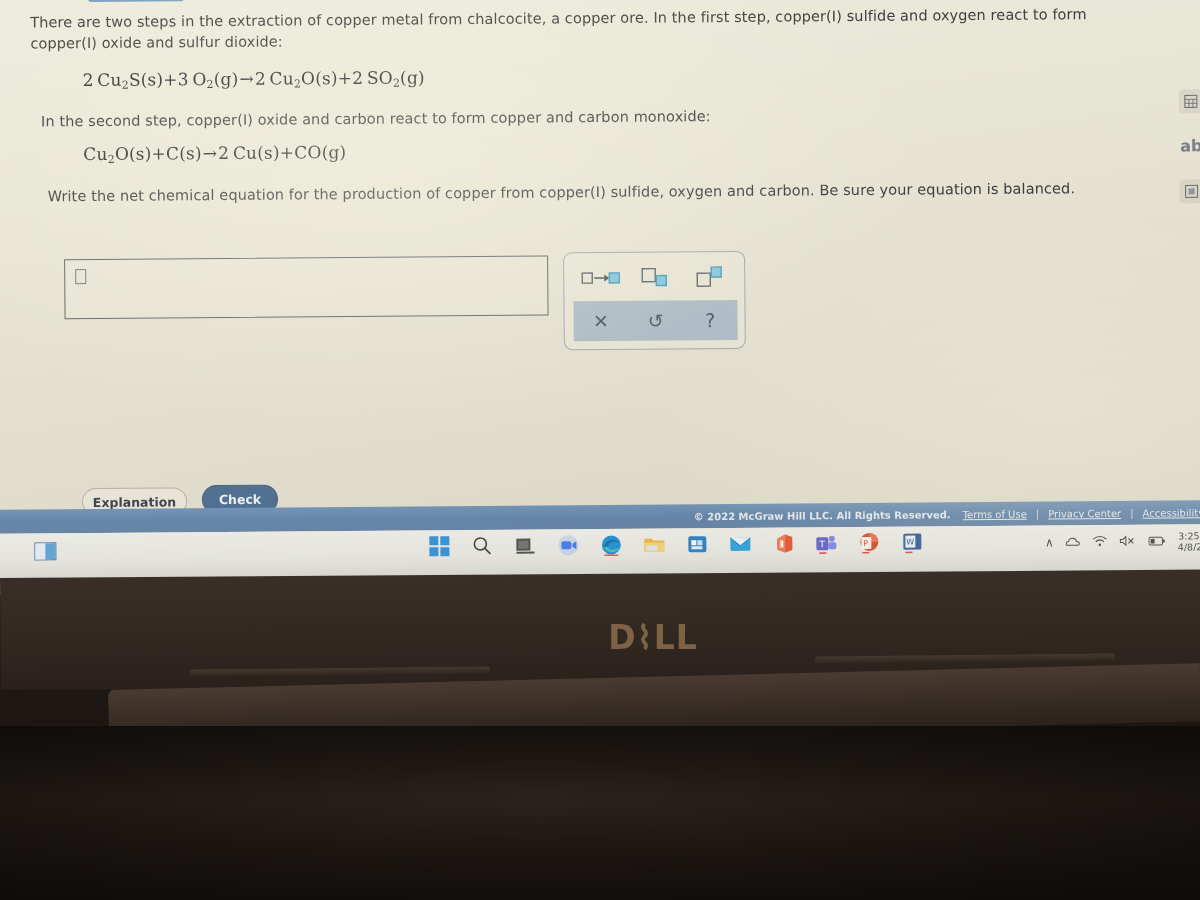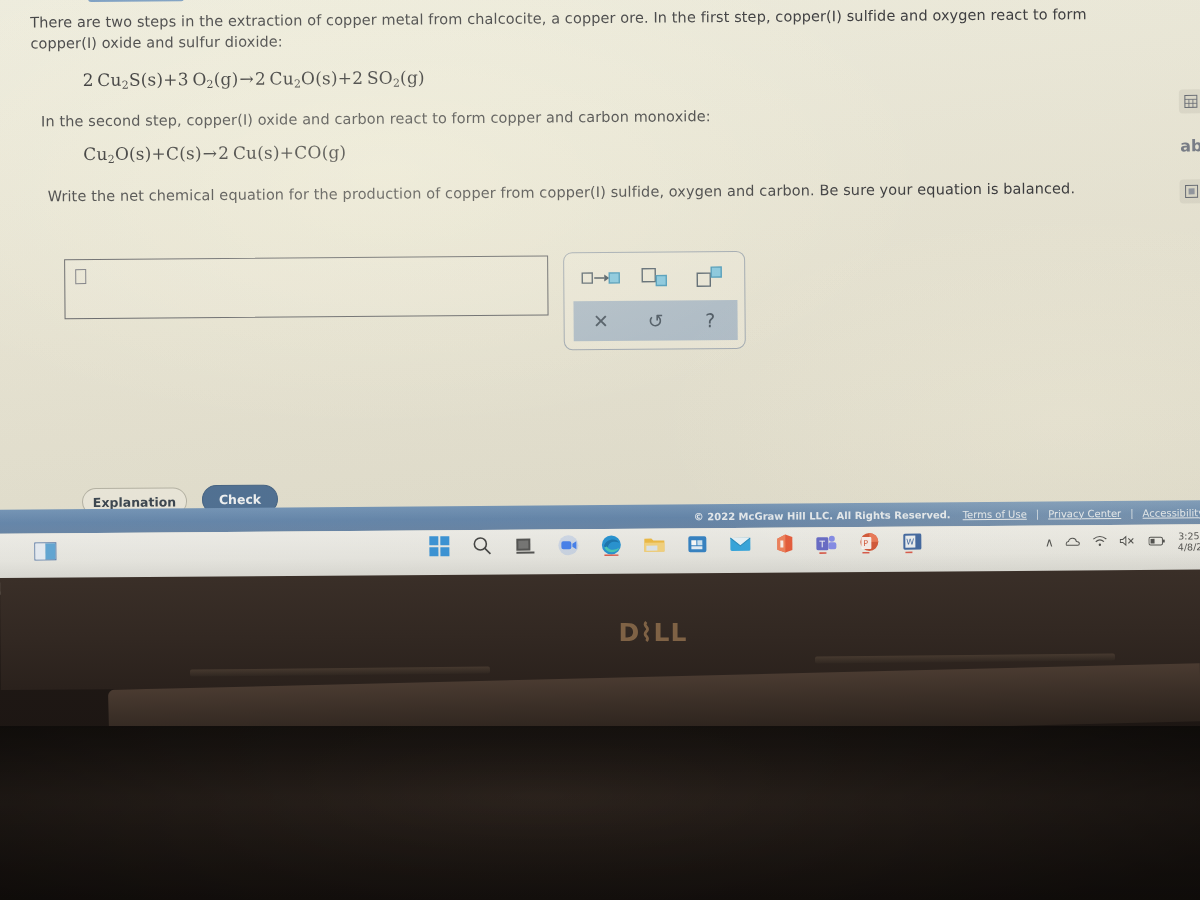--- a/index.html
+++ b/index.html
@@ -170,21 +170,21 @@
   }
 
   
   #bezel{
     position:absolute; left:0; top:578px; width:1200px; height:112px;
     background:linear-gradient(180deg,#3a2f28 0%,#322822 55%,#2a211c 100%);
     transform:rotate(-0.4deg); transform-origin:0 0;
   }
   #dell-logo{
     position:absolute; left:598px; top:618px; width:110px;
-    text-align:center; color:#8d6d4c; font-size:25px; font-weight:bold;
+    text-align:center; color:#8d6d4c; font-size:33px; font-weight:bold;
     letter-spacing:1px; font-family:"DejaVu Sans", sans-serif;
     opacity:.85;
   }
   .vent{
     position:absolute; height:7px;
     background:linear-gradient(180deg,#5a4a3c,#332a23);
     opacity:.55; border-radius:2px;
   }
   #vent-left{ left:190px; top:668px; width:300px; transform:rotate(-0.6deg); }
   #vent-right{ left:815px; top:655px; width:300px; transform:rotate(-0.6deg); }

